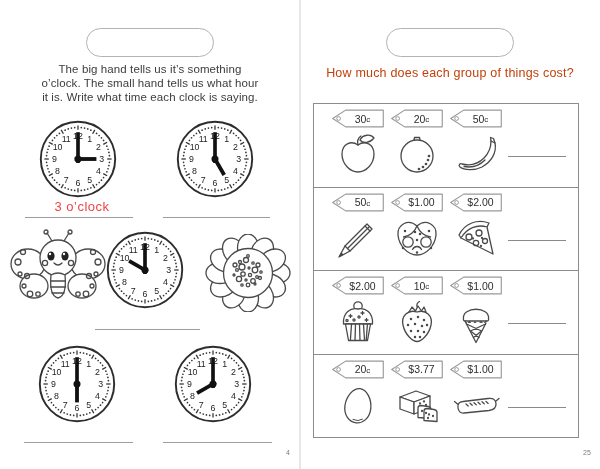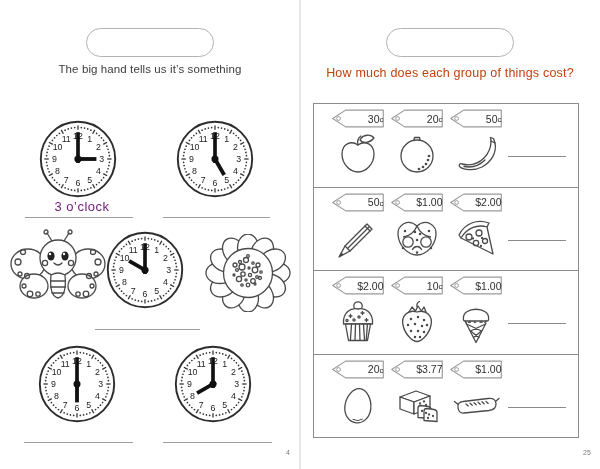--- a/index.html
+++ b/index.html
@@ -15,60 +15,62 @@
   .rp-title{position:absolute;left:300px;top:66px;width:300px;text-align:center;
             font-size:12.5px;color:#c2410c;letter-spacing:.2px;}
   .clock{position:absolute;width:80px;height:80px;}
   .clock svg{width:100%;height:100%;display:block;}
   #clock-0{left:38px;top:119px;}
   #clock-1{left:175px;top:119px;}
   #clock-2{left:105px;top:230px;}
   #clock-3{left:37px;top:344px;}
   #clock-4{left:173px;top:344px;}
   .answer-label{position:absolute;left:30px;top:199px;width:104px;text-align:center;
-                font-size:13px;color:#701a75;letter-spacing:.5px;}
+                font-size:13px;color:#ef4444;letter-spacing:.5px;}
   .answer-line{border-top:1px solid #9e9e9e;height:0;}
   .al{position:absolute;}
   #line-0{left:25px;top:217px;width:108px;}
   #line-1{left:163px;top:217px;width:107px;}
   #line-2{left:95px;top:329px;width:105px;}
   #line-3{left:24px;top:442px;width:109px;}
   #line-4{left:163px;top:442px;width:109px;}
   .deco{position:absolute;}
   .deco svg{width:100%;height:100%;display:block;}
   #butterfly{left:10px;top:228px;width:96px;height:80px;}
   #flower{left:204px;top:234px;width:88px;height:78px;}
   .price-box{position:absolute;left:313px;top:103px;width:264px;height:333px;
              border:1.5px solid #8c8c8c;background:#fff;display:flex;flex-direction:column;}
   .price-row{position:relative;flex:1;}
   .price-row + .price-row{border-top:1.4px solid #8c8c8c;}
   .slots{display:flex;padding:5px 0 0 14px;}
   .slot{width:59px;display:flex;flex-direction:column;align-items:center;}
   .tag{position:relative;width:54px;height:19px;}
   .tag svg{position:absolute;inset:0;width:100%;height:100%;}
   .tag-text{position:absolute;left:11px;right:1px;top:0;bottom:0;display:flex;
-            align-items:center;justify-content:flex-end;color:#2e2e2e;}
+            align-items:center;justify-content:center;color:#2e2e2e;}
   .tag-amount{font-size:10.5px;}
   .tag-unit{font-size:8px;margin-top:2px;}
   .item-art{width:48px;height:48px;margin-top:2px;}
   .item-art svg{width:100%;height:100%;display:block;}
   .row-answer{position:absolute;left:194px;top:52px;width:58px;border-top:1px solid #8a8a8a;}
   .page-num{position:absolute;font-size:7px;color:#7d7d7d;}
   #pn-left{left:286px;top:449px;}
   #pn-right{left:583px;top:449px;}
 </style>
 </head>
 <body>
 
 <div class="sheet">
   <div class="fold"></div>
 
   <div class="name-box nb-left"></div>
   <div class="instructions">
     <span>The big hand tells us it’s something</span>
+    <span>o’clock. The small hand tells us what hour</span>
+    <span>it is. Write what time each clock is saying.</span>
   </div>
 
   <div class="clock" id="clock-0">
       <svg viewBox="0 0 100 100">
         <circle cx="50" cy="50" r="46.5" fill="#fff" stroke="#2d2d2d" stroke-width="2.4"></circle>
         <line x1="50" y1="13.5" x2="50" y2="8" stroke="#333" stroke-width="1.6"></line>
         <circle cx="54.12887429907231" cy="10.716385132953206" r="1.05" fill="#333"></circle>
         <circle cx="58.212511787301494" cy="11.363169771014675" r="1.05" fill="#333"></circle>
         <circle cx="62.20617127781043" cy="12.433267606341438" r="1.05" fill="#333"></circle>
         <circle cx="66.0660974014941" cy="13.914954423117265" r="1.05" fill="#333"></circle>

